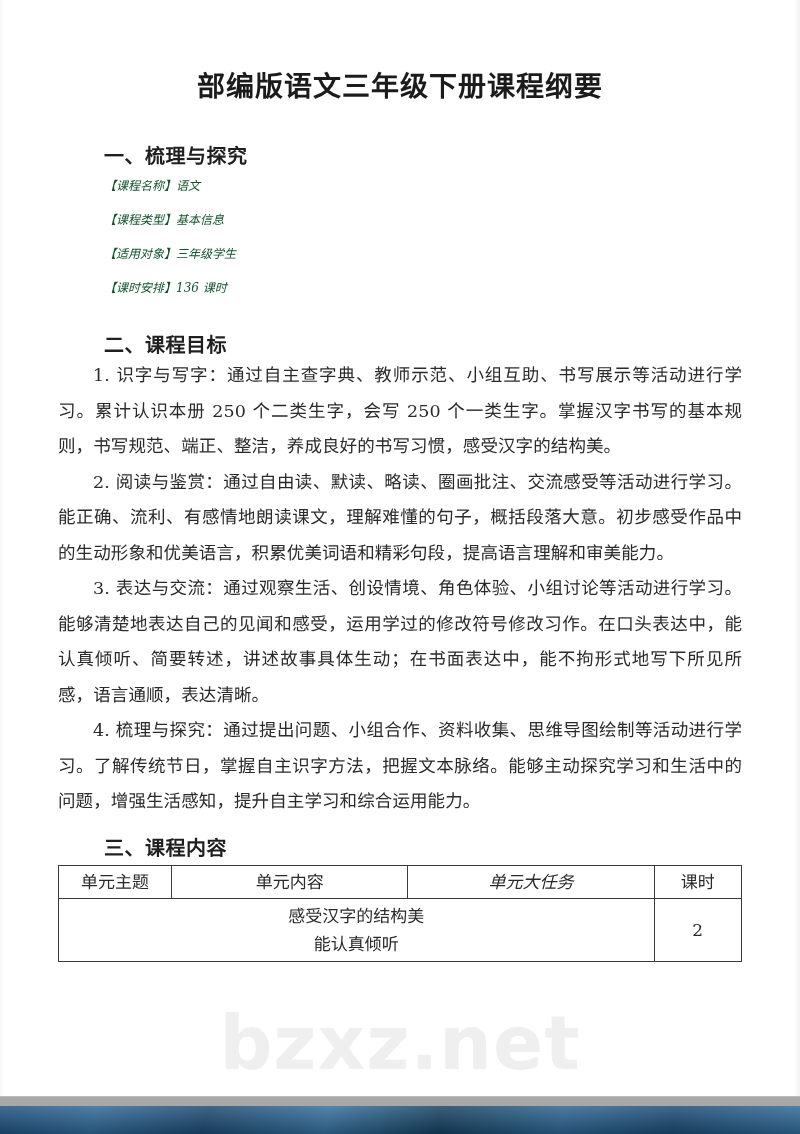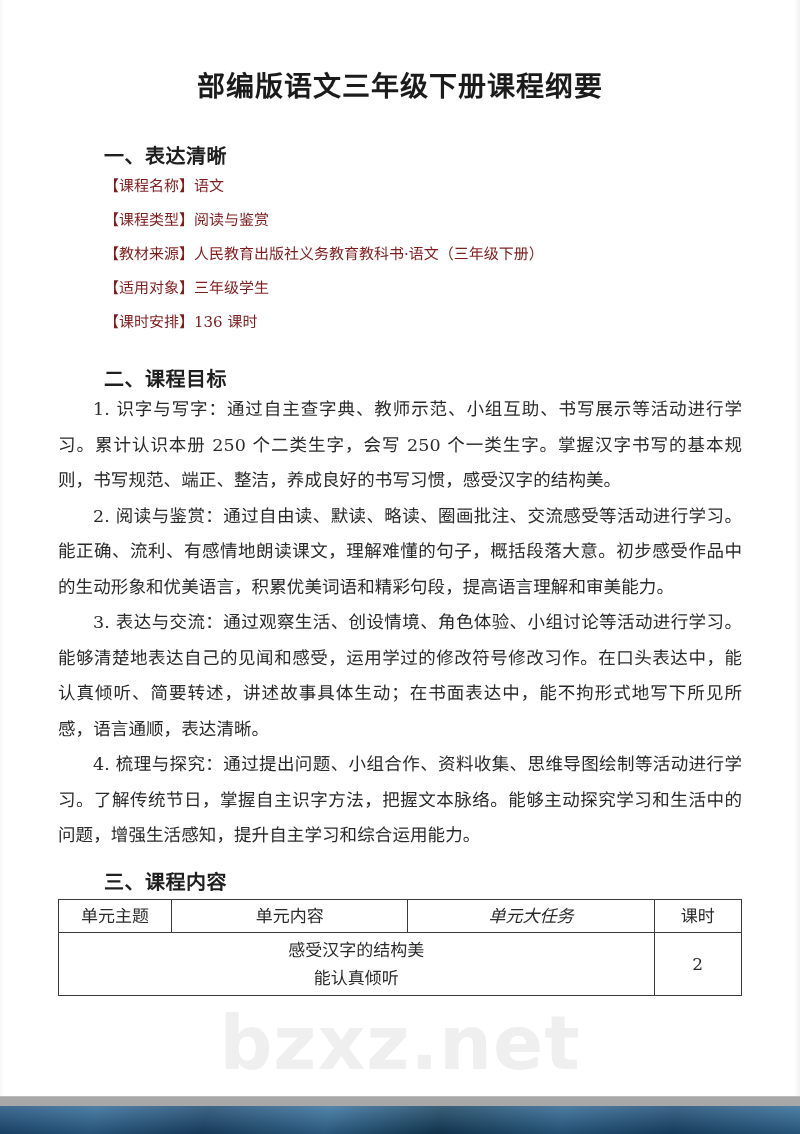--- a/index.html
+++ b/index.html
@@ -73,24 +73,25 @@
   .sec3 { margin-top: 12px; }
 
   
   .info-list {
     list-style: none;
     margin: 0;
     padding: 0;
   }
   .info-line {
     padding-left: 46px;
-    font-size: 15px;
+    font-size: 12px;
     line-height: 34px;
-    color: #7f1d1d;
+    color: #14532d;
     white-space: nowrap;
+    font-style: italic;
   }
   .info-line .label { }
   .info-line .value { }
 
   
   .objective {
     margin: 0;
     font-size: 17.5px;
     line-height: 35.5px;
     color: #2a2a2a;
@@ -188,26 +189,25 @@
 
   <div class="page-edge-left"></div>
   <div class="page-edge-right"></div>
 
   <div class="watermark">bzxz.net</div>
 
   <div class="content">
 
     <h1 class="doc-title">部编版语文三年级下册课程纲要</h1>
 
-    <h2 class="section-heading sec1">一、表达清晰</h2>
+    <h2 class="section-heading sec1">一、梳理与探究</h2>
 
     <ul class="info-list">
       <li class="info-line"><span class="label">【课程名称】</span><span class="value">语文</span></li>
-      <li class="info-line"><span class="label">【课程类型】</span><span class="value">阅读与鉴赏</span></li>
-      <li class="info-line"><span class="label">【教材来源】</span><span class="value">人民教育出版社义务教育教科书·语文（三年级下册）</span></li>
+      <li class="info-line"><span class="label">【课程类型】</span><span class="value">基本信息</span></li>
       <li class="info-line"><span class="label">【适用对象】</span><span class="value">三年级学生</span></li>
       <li class="info-line"><span class="label">【课时安排】</span><span class="value">136 课时</span></li>
     </ul>
 
     <h2 class="section-heading sec2">二、课程目标</h2>
 
     <p class="objective">1. 识字与写字：通过自主查字典、教师示范、小组互助、书写展示等活动进行学习。累计认识本册 250 个二类生字，会写 250 个一类生字。掌握汉字书写的基本规则，书写规范、端正、整洁，养成良好的书写习惯，感受汉字的结构美。</p>
     <p class="objective">2. 阅读与鉴赏：通过自由读、默读、略读、圈画批注、交流感受等活动进行学习。能正确、流利、有感情地朗读课文，理解难懂的句子，概括段落大意。初步感受作品中的生动形象和优美语言，积累优美词语和精彩句段，提高语言理解和审美能力。</p>
     <p class="objective">3. 表达与交流：通过观察生活、创设情境、角色体验、小组讨论等活动进行学习。能够清楚地表达自己的见闻和感受，运用学过的修改符号修改习作。在口头表达中，能认真倾听、简要转述，讲述故事具体生动；在书面表达中，能不拘形式地写下所见所感，语言通顺，表达清晰。</p>
     <p class="objective">4. 梳理与探究：通过提出问题、小组合作、资料收集、思维导图绘制等活动进行学习。了解传统节日，掌握自主识字方法，把握文本脉络。能够主动探究学习和生活中的问题，增强生活感知，提升自主学习和综合运用能力。</p>

